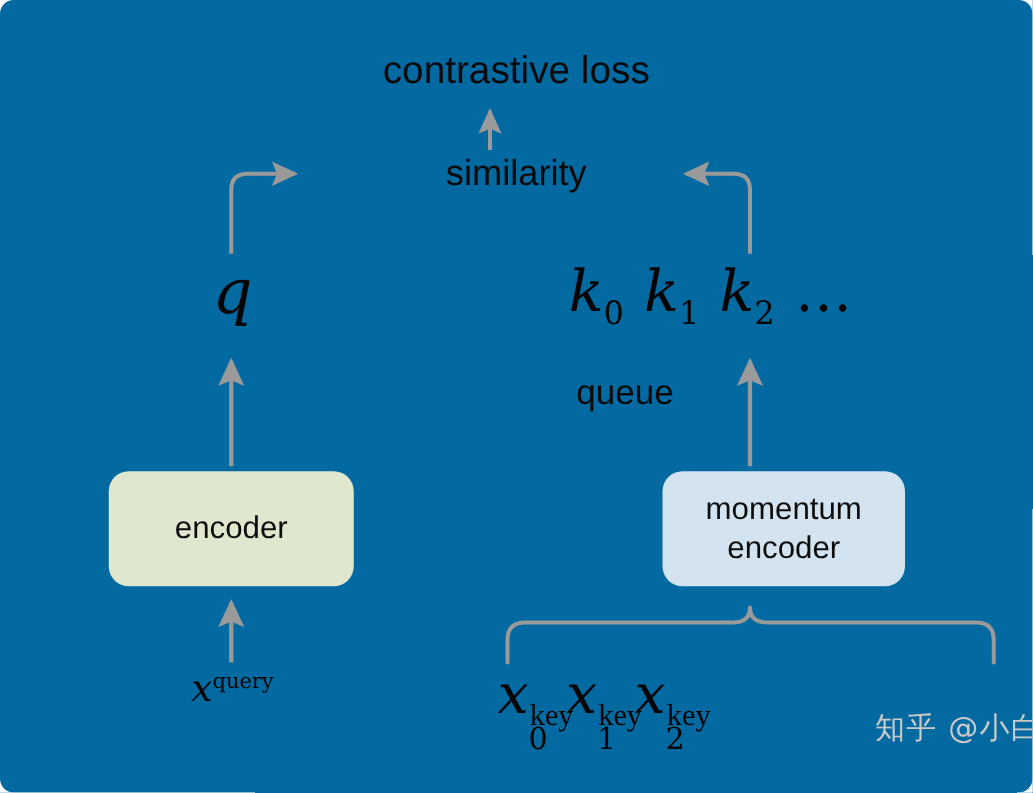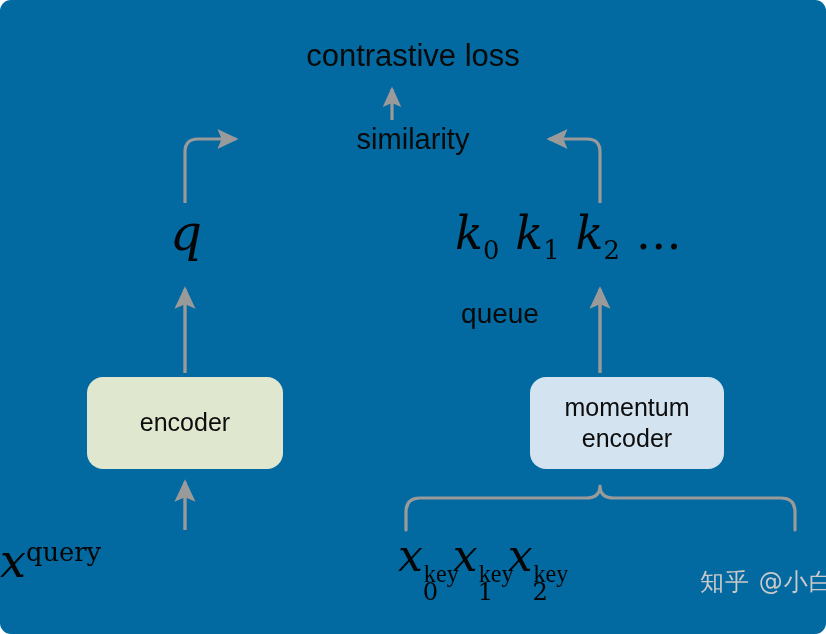--- a/index.html
+++ b/index.html
@@ -84,22 +84,22 @@
   }
   #k-symbols {
     left: 455px; top: 206px;
     font-size: 46px;
   }
   #k-symbols .kitem { margin-right: 16px; }
   #k-symbols .dots { letter-spacing: 2px; }
 
   #x-query {
     left: 0px; top: 534px; width: 372px;
-    font-size: 46px;
-    text-align: left;
+    font-size: 30px;
+    text-align: center;
   }
   #x-keys {
     left: 398px; top: 530px;
     font-size: 44px;
   }
   #x-keys .xitem { margin-right: 16px; }
 
   .sup-stack {
     display: inline-block;
     position: relative;

